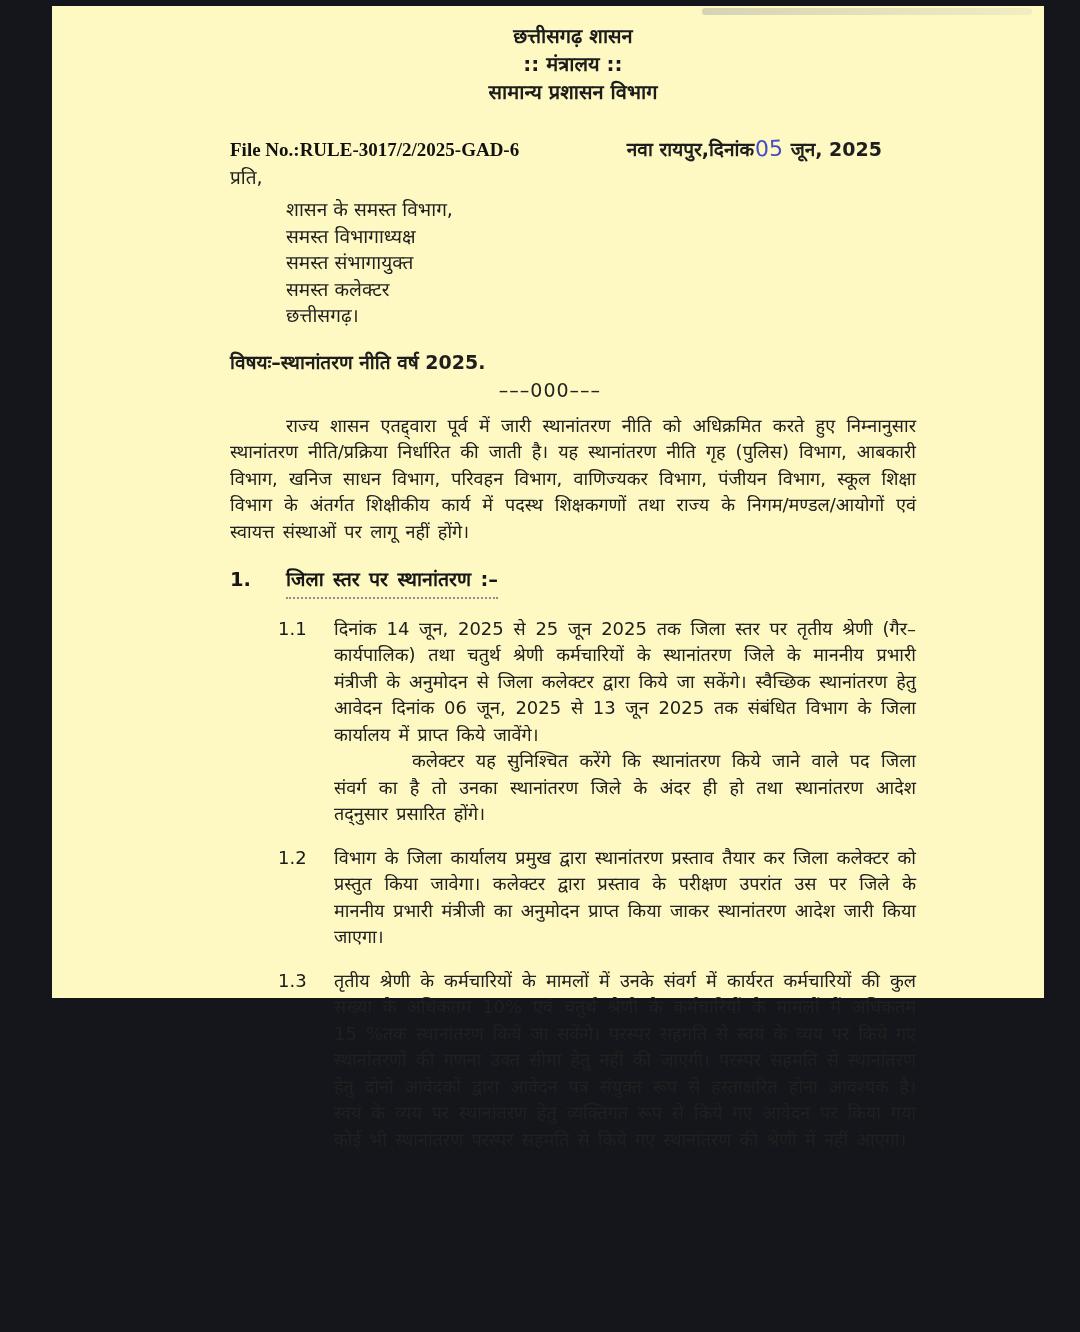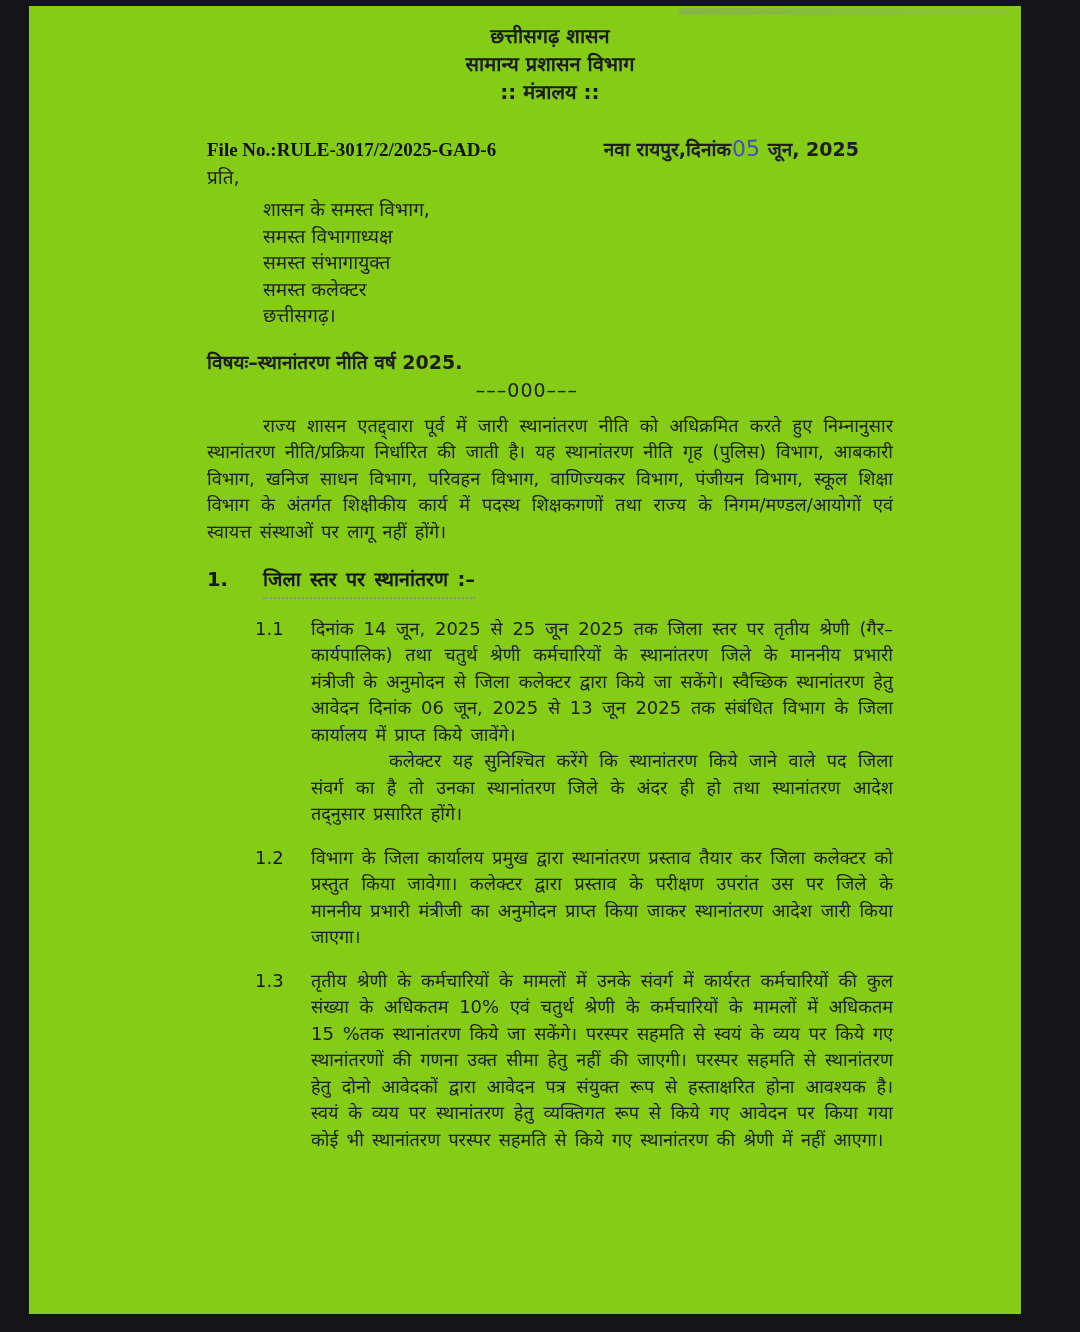--- a/index.html
+++ b/index.html
@@ -5,23 +5,23 @@
   * { margin:0; padding:0; box-sizing:border-box; }
   html,body { width:1080px; height:1332px; }
   body {
     background:#14161c;
     position:relative;
     font-family:"DejaVu Sans", sans-serif;
     overflow:hidden;
   }
   .page {
     position:absolute;
-    left:29px; top:6px;
-    width:992px; height:1308px;
-    background:#84cc16;
+    left:52px; top:6px;
+    width:992px; height:992px;
+    background:#fef9c3;
     color:#1e1e1e;
   }
   .smudge {
     position:absolute; left:650px; top:2px; width:330px; height:7px;
     background:linear-gradient(90deg, rgba(140,140,150,0.35), rgba(170,170,180,0.15));
     border-radius:3px;
   }
   .header {
     margin:16px 0 0 50px;
     text-align:center;
@@ -100,22 +100,22 @@
   .clause .para2 { text-indent:78px; }
 </style>
 </head>
 <body>
 
 <div class="page">
   <div class="smudge"></div>
 
   <div class="header">
     <div>छत्तीसगढ़ शासन</div>
+    <div>:: मंत्रालय ::</div>
     <div>सामान्य प्रशासन विभाग</div>
-    <div>:: मंत्रालय ::</div>
   </div>
 
   <div class="file-row">
     <span class="file-no">File No.:RULE-3017/2/2025-GAD-6</span>
     <span class="date-line"><span>नवा रायपुर,दिनांक</span><span class="hw-date">05</span> <span>जून, 2025</span></span>
   </div>
 
   <div class="salutation">प्रति,</div>
 
   <ul class="addressees">

